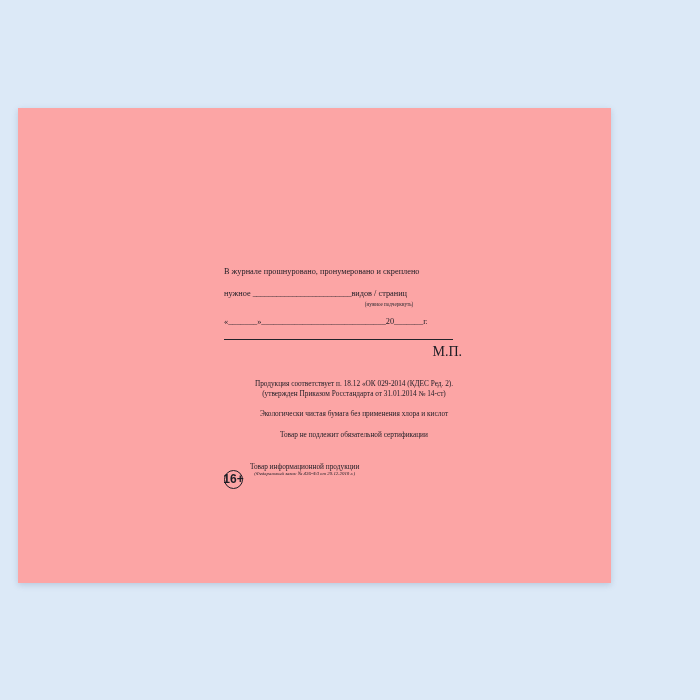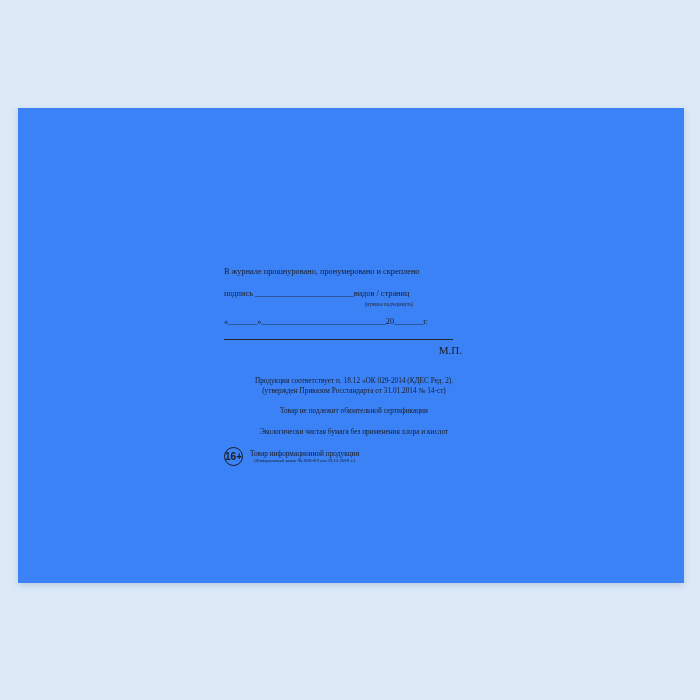--- a/index.html
+++ b/index.html
@@ -15,23 +15,23 @@
   }
   #stage {
     position: relative;
     width: 700px;
     height: 700px;
   }
   .page-sheet {
     position: absolute;
     left: 18px;
     top: 108px;
-    width: 666px;
+    width: 593px;
     height: 475px;
-    background: #3b82f6;
+    background: #fca5a5;
     box-shadow: 0 2px 6px rgba(60, 90, 130, 0.22);
   }
   .content {
     position: absolute;
     left: 206px;
     top: 160px;
     width: 260px;
   }
   .blk-top {
     font-size: 8.3px;
@@ -56,21 +56,21 @@
     padding-left: 70px;
     color: #2a2a30;
   }
   .rule {
     border: none;
     border-top: 0.8px solid #23232a;
     margin: 0 0 7px 0;
     width: 229px;
   }
   .mp {
-    font-size: 11px;
+    font-size: 14px;
     text-align: right;
     padding-right: 22px;
     margin-top: -2px;
     margin-bottom: 20px;
   }
   .blk-legal {
     font-size: 7.3px;
     line-height: 1.32;
     color: #1c1c24;
     text-align: center;
@@ -86,25 +86,26 @@
     margin-top: 2px;
   }
   .age-badge {
     width: 17px;
     height: 17px;
     border-radius: 50%;
     border: 1.1px solid #1c1c24;
     display: flex;
     align-items: center;
     justify-content: center;
-    font-size: 10px;
+    font-size: 12px;
     font-weight: bold;
     font-family: "Liberation Sans", sans-serif;
     margin-right: 7px;
     flex: 0 0 auto;
+    margin-top: 20px;
   }
   .mark-text {
     font-size: 7.3px;
     line-height: 1.25;
   }
   .mark-sub {
     font-size: 4.9px;
     font-style: italic;
   }
 </style>
@@ -114,43 +115,43 @@
 <div id="stage">
   <div class="page-sheet">
 
     <div class="content">
 
       <div class="blk-top">
 
         <div class="line-row first">В журнале прошнуровано, пронумеровано и скреплено</div>
 
         <div class="line-row">
-          <span>подпись </span><span class="fill">_________________________</span><span>видов / страниц</span>
+          <span>нужное </span><span class="fill">_________________________</span><span>видов / страниц</span>
         </div>
 
         <div class="subnote">(нужное подчеркнуть)</div>
 
         <div class="line-row">«_______»______________________________20_______г.</div>
 
 
         <hr class="rule">
 
         <div class="mp">М.П.</div>
       </div>
 
       <div class="blk-legal">
         <div class="para">
           <div>Продукция соответствует п. 18.12 «ОК 029-2014 (КДЕС Ред. 2).</div>
           <div class="italic">(утвержден Приказом Росстандарта от 31.01.2014 № 14-ст)</div>
         </div>
 
 
+        <div class="para">Экологически чистая бумага без применения хлора и кислот</div>
+
         <div class="para">Товар не подлежит обязательной сертификации</div>
-
-        <div class="para">Экологически чистая бумага без применения хлора и кислот</div>
 
         <div class="mark-row">
           <div class="age-badge">16+</div>
           <div class="mark-text">
             <div>Товар информационной продукции</div>
             <div class="mark-sub">(Федеральный закон № 436-ФЗ от 29.12.2010 г.)</div>
           </div>
         </div>
       </div>
 

